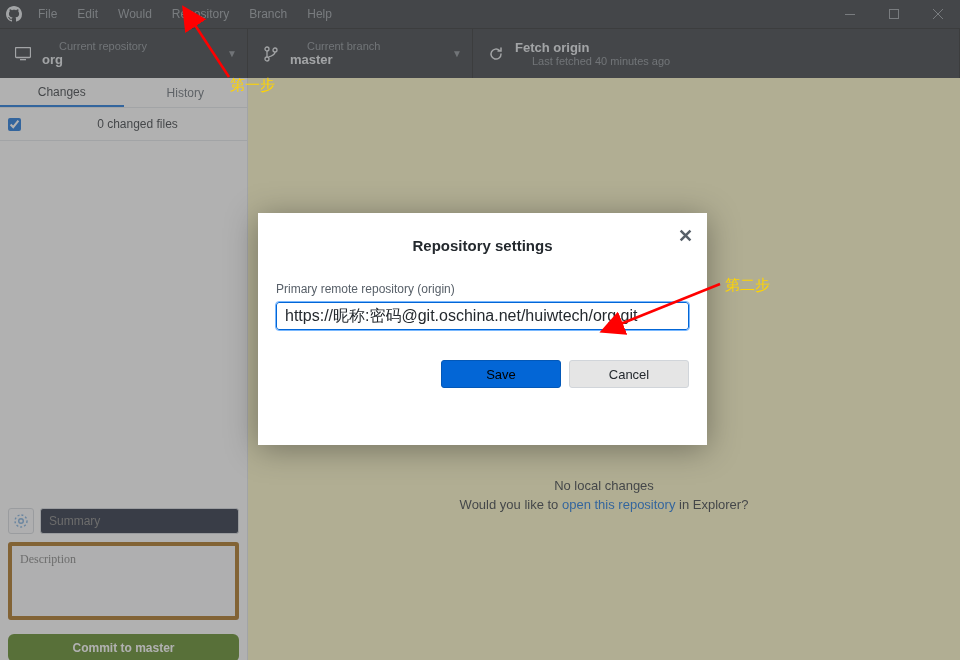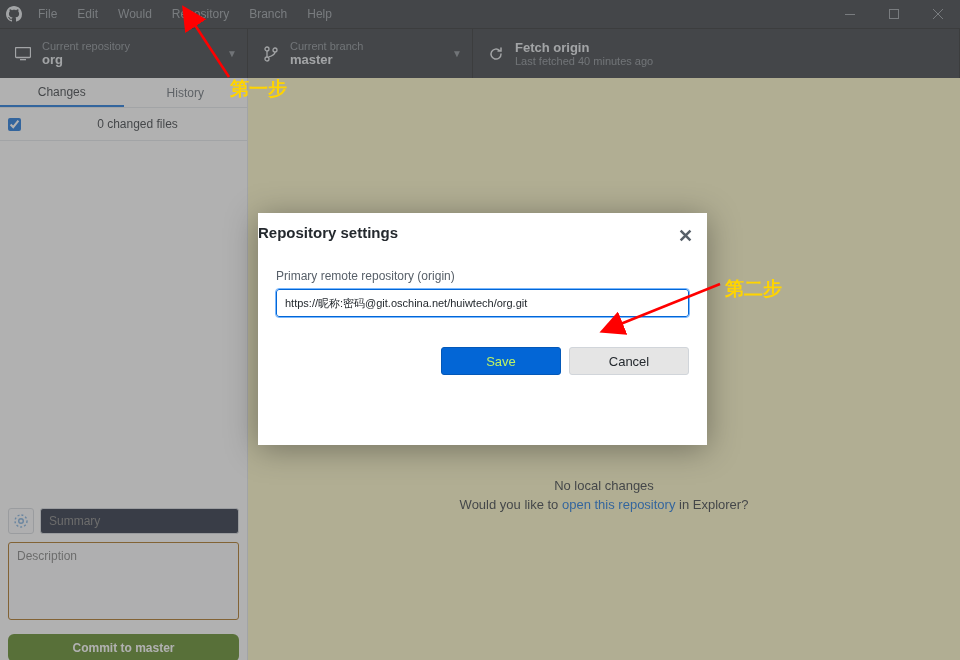--- a/index.html
+++ b/index.html
@@ -9,21 +9,21 @@
 .titlebar { height:28px; background:#24292e; display:flex; align-items:center; color:#8e949b; font-size:12px; }
 .titlebar .gh-icon { width:28px; display:flex; align-items:center; justify-content:center; }
 .titlebar .menu { padding:0 10px; cursor:default; }
 .titlebar .spacer { flex:1; }
 .titlebar .winbtn { width:44px; height:28px; display:flex; align-items:center; justify-content:center; }
 
 
 .toolbar { height:50px; background:#24292e; display:flex; border-top:1px solid #141619; }
 .tool { display:flex; align-items:center; padding:0 12px; border-right:1px solid #141619; color:#e1e4e8; position:relative; }
 .tool .icon { width:22px; display:flex; align-items:center; justify-content:center; margin-right:8px; }
-.tool .labels .t1 { font-size:11px; color:#7f858c; }
+.tool .labels .t1 { font-size:11px; color:#7f858c;margin-left:17px; }
 .tool .labels .t2 { font-size:13px; font-weight:600; color:#e1e4e8; }
 .tool.repo { width:248px; }
 .tool.branch { width:225px; }
 .tool.fetch { flex:1; }
 .tool .chev { position:absolute; right:10px; color:#7f858c; font-size:10px; }
 
 
 .body { height:592px; display:flex; }
 .sidebar { width:248px; border-right:1px solid #e1e4e8; display:flex; flex-direction:column; background:#fff; }
 .tabs { height:30px; display:flex; border-bottom:1px solid #e1e4e8; font-size:12px; }
@@ -32,48 +32,48 @@
 .filesbar { height:33px; border-bottom:1px solid #e1e4e8; display:flex; align-items:center; font-size:12px; color:#24292e; }
 .filesbar .chk { width:28px; display:flex; justify-content:center; }
 .filesbar .chk input { accent-color:#0366d6; }
 .filesbar .label { flex:1; text-align:center; }
 .sidebar .gap { flex:1; }
 
 .commitbox { padding:8px; }
 .commitbox .row1 { display:flex; margin-bottom:8px; }
 .avatar-sq { width:26px; height:26px; border:1px solid #d1d5da; border-radius:3px; background:#fafbfc; display:flex; align-items:center; justify-content:center; margin-right:6px; }
 .summary-in { flex:1; height:26px; border:1px solid #d1d5da; border-radius:3px; padding:0 8px; font-size:12px; color:#6a737d; background:#0f172a; }
-.desc-in { width:100%; height:78px; border:1px solid #a16207; border-radius:3px; padding:6px 8px; font-size:12px; color:#6a737d; background:#fafbfc; resize:none; }
+.desc-in { width:100%; height:78px; border:4px solid #a16207; border-radius:3px; padding:6px 8px; font-size:12px; color:#6a737d; background:#fafbfc; resize:none;font-family:Liberation Serif, serif; }
 .commit-btn { width:100%; height:28px; margin-top:10px; background:#4d7c0f; color:#fff; border:none; border-radius:6px; font-size:12px; font-weight:600; }
 
 
 .main { flex:1; background:#fef9c3; position:relative; }
 .nolocal { position:absolute; left:0; right:0; top:400px; text-align:center; font-size:13px; color:#24292e; }
 .nolocal .sub { color:#24292e; margin-top:4px; }
 .link { color:#0366d6; }
 
 
 .dim { position:absolute; inset:0; background:rgba(100,100,100,0.5); }
 
 
 .modal { position:absolute; left:258px; top:213px; width:449px; height:232px; background:#fff; box-shadow:0 4px 30px rgba(0,0,0,0.35); }
-.modal .m-title { font-size:15px; font-weight:600; padding:11px 0 12px; color:#24292e; position:relative; }
+.modal .m-title { text-align:center; font-size:15px; font-weight:600; padding:24px 0 12px; color:#24292e; position:relative; }
 .modal .close { position:absolute; right:14px; top:12px; font-size:18px; color:#586069; cursor:pointer; }
 .modal .m-tabs { display:flex; border-bottom:1px solid #e1e4e8; }
 .modal .m-tab { flex:1; text-align:center; font-size:13px; padding:8px 0; color:#586069; }
 .modal .m-tab.active { color:#24292e; border-bottom:3px solid #0366d6; }
 .modal .m-body { padding:16px 18px 0; }
 .modal .fld-lbl { font-size:12px; color:#586069; margin-bottom:6px; }
-.modal .fld-in { width:100%; height:28px; border:1px solid #0366d6; outline:1px solid #79b8ff; border-radius:3px; padding:0 8px; font-size:11px; color:#24292e; }
+.modal .fld-in { width:100%; height:28px; border:1px solid #0366d6; outline:1px solid #79b8ff; border-radius:3px; padding:0 8px; font-size:16px; color:#24292e; }
 .modal .m-foot { display:flex; justify-content:flex-end; gap:8px; padding:30px 18px 0; }
 .modal .btn { width:120px; height:28px; border-radius:3px; font-size:13px; border:1px solid #d1d5da; background:#e5e5e5; color:#24292e; }
-.modal .btn.primary { background:#0366d6; color:#bef264; border-color:#0358b8; }
-
-
-.anno { position:absolute; color:#ffd400; font-size:19px; font-weight:700; pointer-events:none; z-index:50; }
+.modal .btn.primary { background:#0366d6; color:#000000; border-color:#0358b8; }
+
+
+.anno { position:absolute; color:#ffd400; font-size:15px; font-weight:400; pointer-events:none; z-index:50; }
 
 svg { display:block; }
 </style>
 </head>
 <body>
 
 <div class="titlebar">
   <div class="gh-icon">
     <svg width="16" height="16" viewBox="0 0 16 16">
         <path fill="#e1e4e8" d="M8 0C3.58 0 0 3.58 0 8c0 3.54 2.29 6.53 5.47 7.59.4.07.55-.17.55-.38 0-.19-.01-.82-.01-1.49-2.01.37-2.53-.49-2.69-.94-.09-.23-.48-.94-.82-1.13-.28-.15-.68-.52-.01-.53.63-.01 1.08.58 1.23.82.72 1.21 1.87.87 2.33.66.07-.52.28-.87.51-1.07-1.78-.2-3.64-.89-3.64-3.95 0-.87.31-1.59.82-2.15-.08-.2-.36-1.02.08-2.12 0 0 .67-.21 2.2.82.64-.18 1.32-.27 2-.27.68 0 1.36.09 2 .27 1.53-1.04 2.2-.82 2.2-.82.44 1.1.16 1.92.08 2.12.51.56.82 1.27.82 2.15 0 3.07-1.87 3.75-3.65 3.95.29.25.54.73.54 1.48 0 1.07-.01 1.93-.01 2.2 0 .21.15.46.55.38A8.013 8.013 0 0016 8c0-4.42-3.58-8-8-8z"></path>

